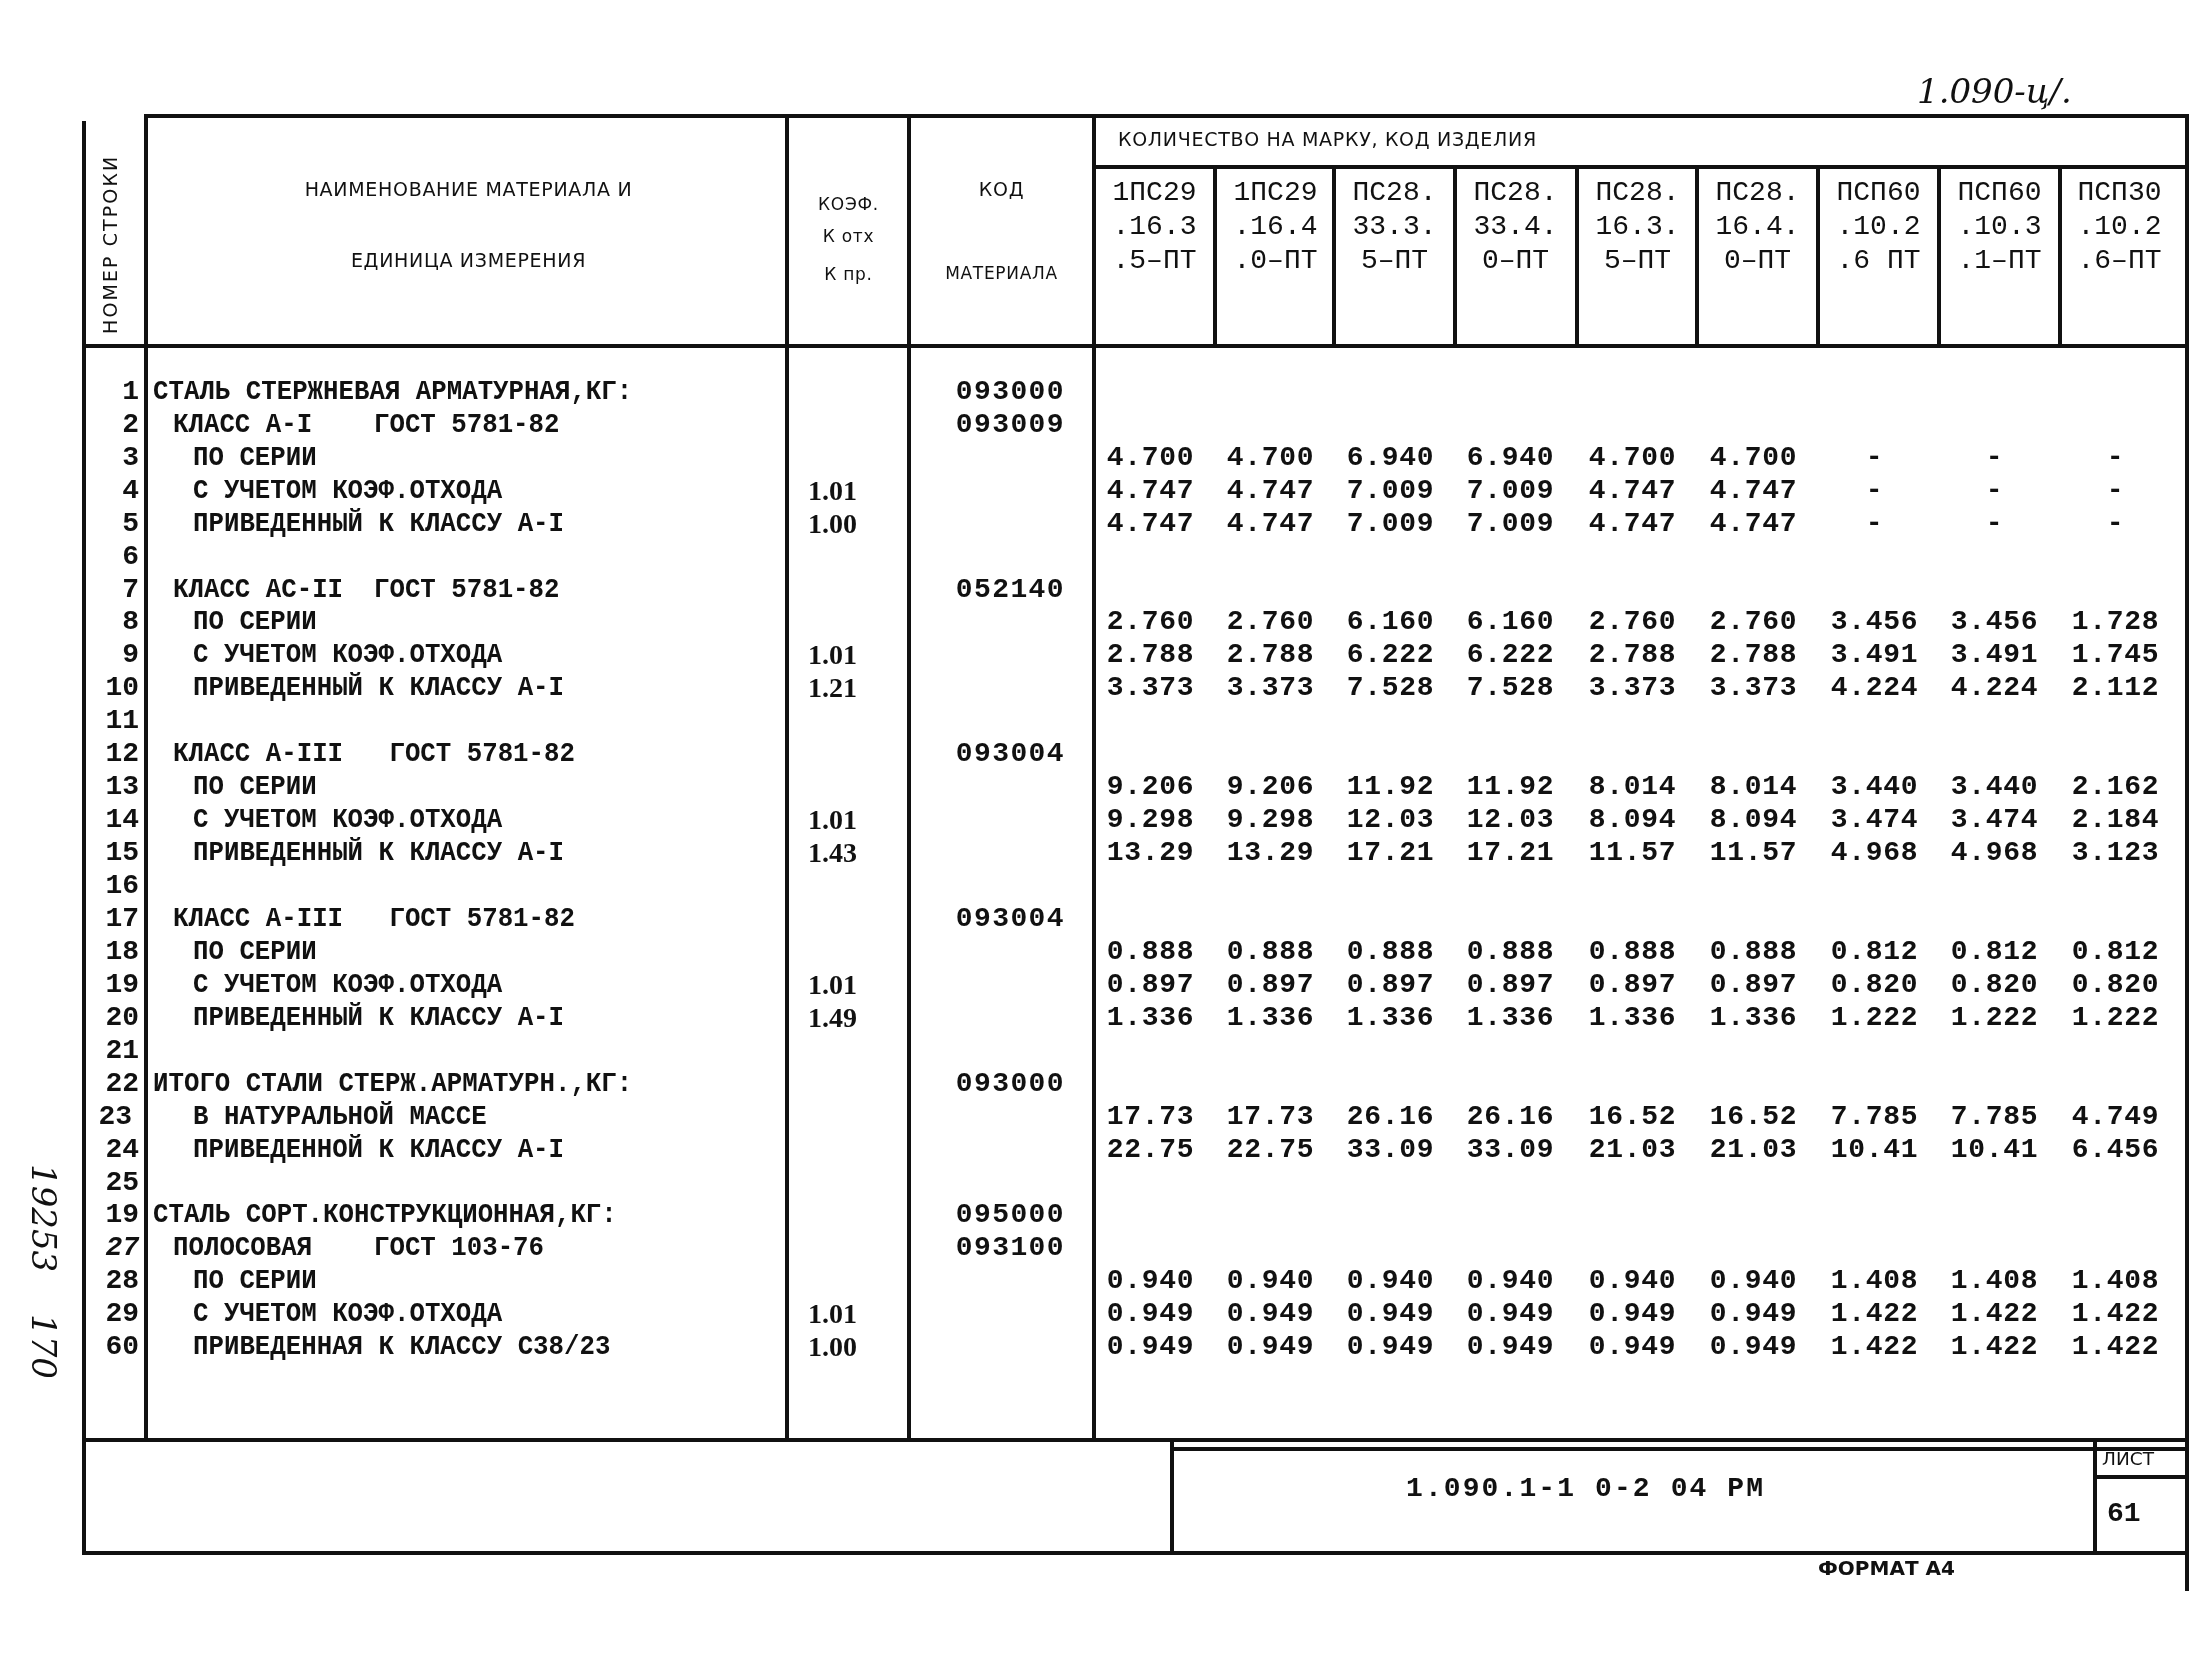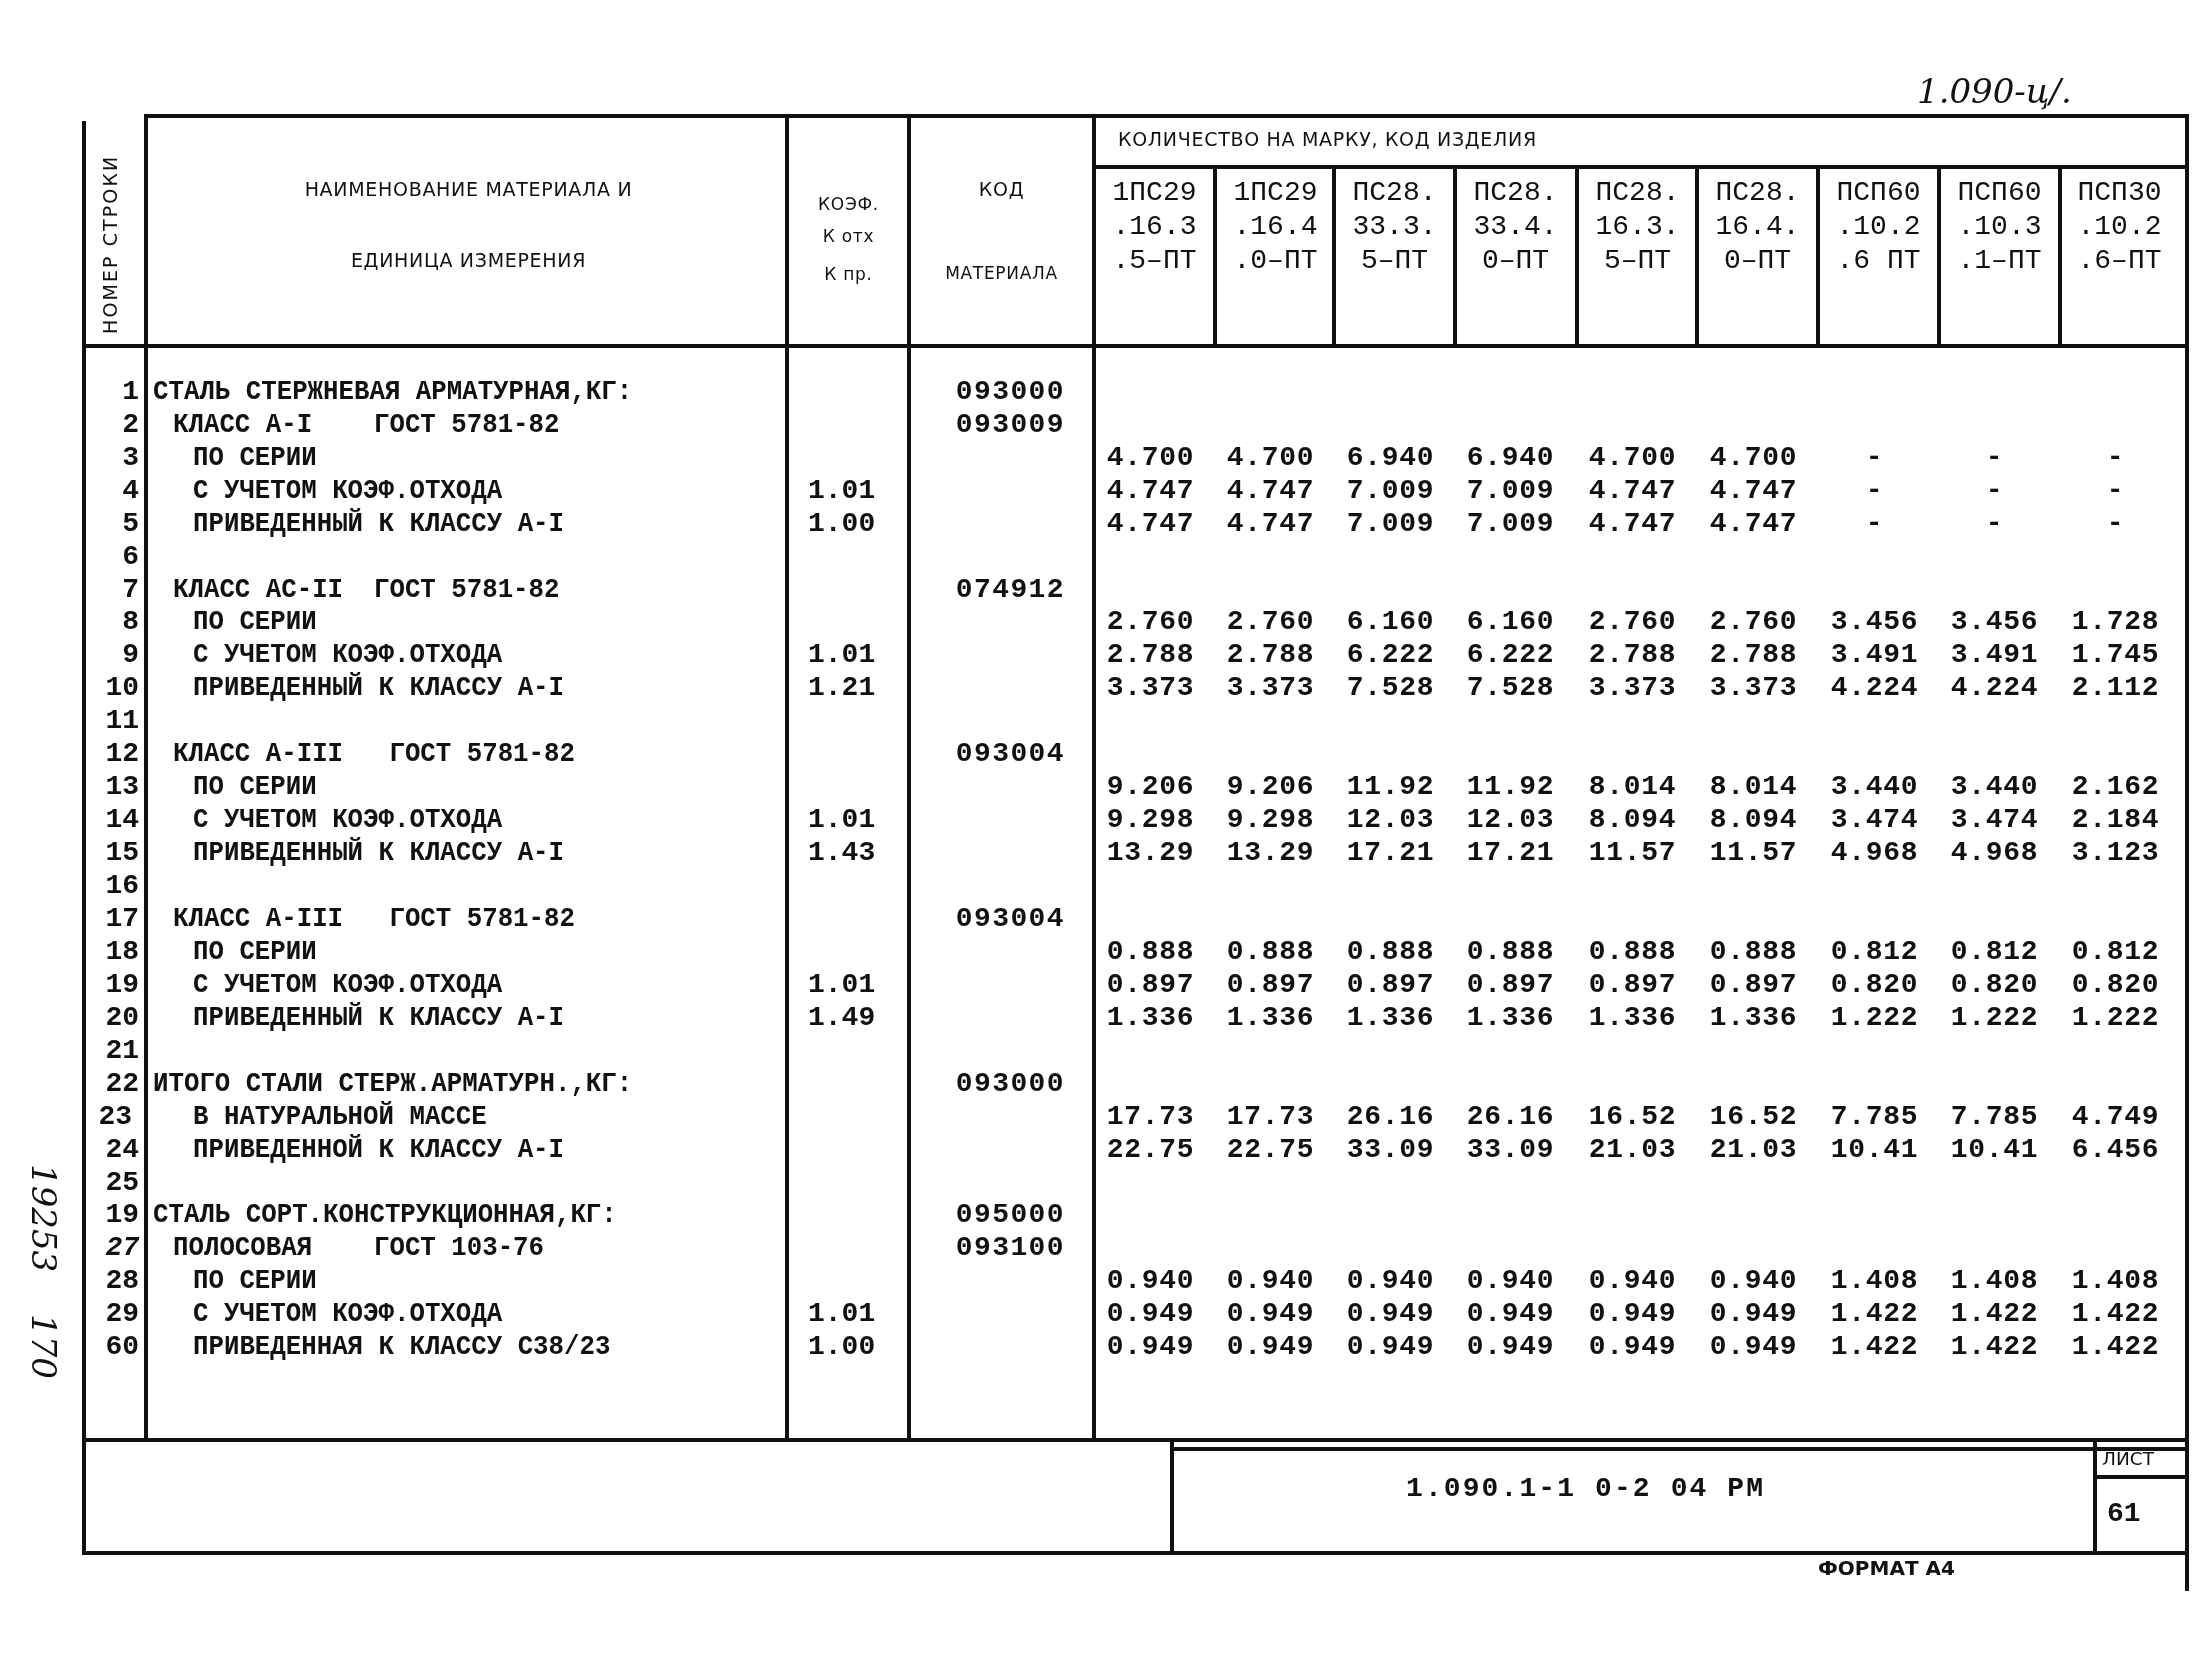--- a/index.html
+++ b/index.html
@@ -9,21 +9,21 @@
   .line-v { position: absolute; width: 3.6px; background: #111; }
   .sans { font-family: "DejaVu Sans", "Liberation Sans", sans-serif; }
   .mono { font-family: "Liberation Mono", "DejaVu Sans Mono", monospace; font-weight: bold; }
   .hdr { font-size: 19px; letter-spacing: 0.7px; text-align: center; }
   .hdr-small { font-size: 17px; }
   .vert { position: absolute; transform: rotate(-90deg); transform-origin: left top; white-space: nowrap; font-size: 19px; letter-spacing: 2.1px; }
   .colhead { position: absolute; text-align: center; font-size: 28px; line-height: 34px; white-space: pre; font-family: "Liberation Mono", "DejaVu Sans Mono", monospace; }
   .row { position: absolute; left: 0; height: 33px; }
   .rownum { position: absolute; width: 50px; text-align: right; font-size: 28px; line-height: 33px; font-family: "Liberation Mono", "DejaVu Sans Mono", monospace; font-weight: bold; }
   .name { position: absolute; font-size: 28px; line-height: 33px; white-space: pre; font-family: "Liberation Mono", "DejaVu Sans Mono", monospace; font-weight: bold; transform: scaleX(0.92); transform-origin: left; }
-  .coef { position: absolute; width: 107px; text-align: left; font-size: 28px; line-height: 33px; font-family: Liberation Mono, monospace; font-weight: bold; }
+  .coef { position: absolute; width: 107px; text-align: left; font-size: 28px; line-height: 33px; font-family: Liberation Serif, serif; font-weight: bold; }
   .code { position: absolute; width: 142px; text-align: right; font-size: 28px; line-height: 33px; font-family: "Liberation Mono", "DejaVu Sans Mono", monospace; font-weight: bold; letter-spacing: 1.4px; }
   .val { position: absolute; width: 119px; text-align: center; font-size: 28px; line-height: 33px; font-family: "Liberation Mono", "DejaVu Sans Mono", monospace; font-weight: bold; letter-spacing: 0.7px; }
   .stamp-code { font-size: 28px; font-family: "Liberation Mono", "DejaVu Sans Mono", monospace; font-weight: bold; letter-spacing: 2.1px; }
   .hand { font-family: "DejaVu Serif", "Liberation Serif", serif; font-style: italic; font-size: 34px; }
 </style>
 </head>
 <body>
 
 <div id="sheet">
 
@@ -158,21 +158,21 @@
       <div class="row" style="top: 540px;">
         <div class="rownum" style="left: 89px;">6</div>
         <div class="name" style="left: 153px;"></div>
         <div class="coef" style="left: 808px;"></div>
         <div class="code" style="left: 923px;"></div>
       </div>
       <div class="row" style="top: 573px;">
         <div class="rownum" style="left: 89px;">7</div>
         <div class="name" style="left: 173px;">КЛАСС АС-II  ГОСТ 5781-82</div>
         <div class="coef" style="left: 808px;"></div>
-        <div class="code" style="left: 923px;">074912</div>
+        <div class="code" style="left: 923px;">052140</div>
       </div>
       <div class="row" style="top: 605px;">
         <div class="rownum" style="left: 89px;">8</div>
         <div class="name" style="left: 193px;">ПО СЕРИИ</div>
         <div class="coef" style="left: 808px;"></div>
         <div class="code" style="left: 923px;"></div>
         <div class="val" style="left: 1091px;">2.760</div>
         <div class="val" style="left: 1211px;">2.760</div>
         <div class="val" style="left: 1331px;">6.160</div>
         <div class="val" style="left: 1451px;">6.160</div>

